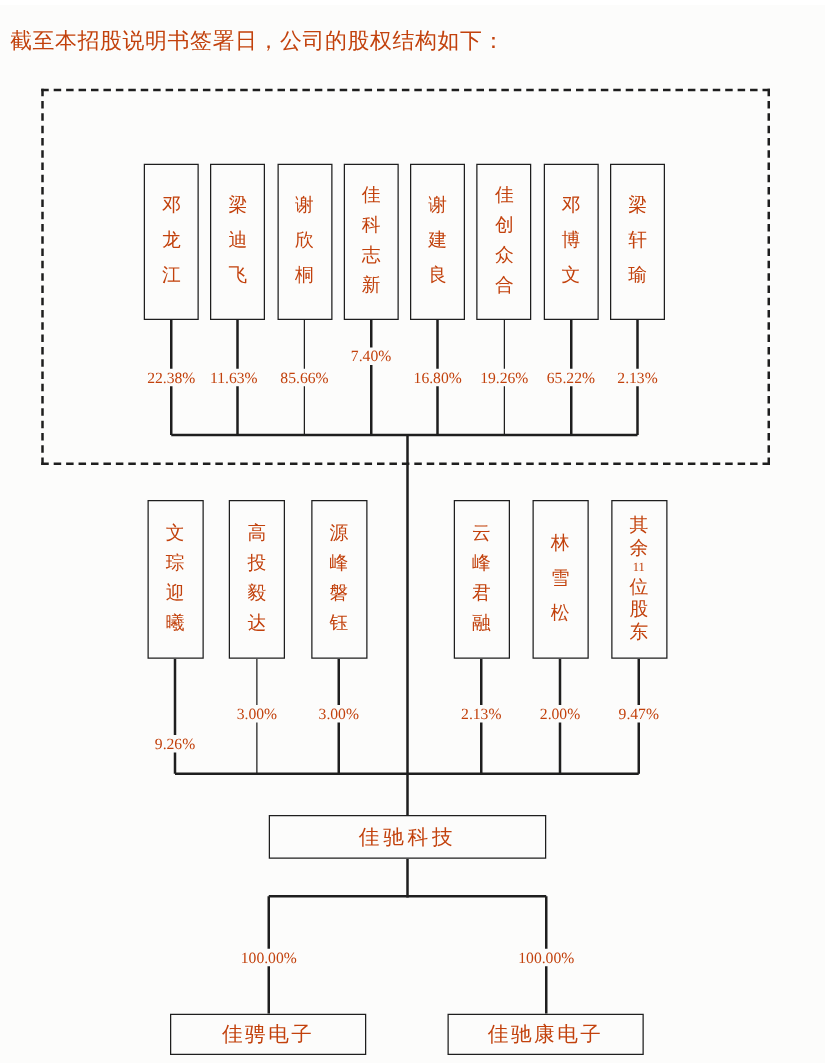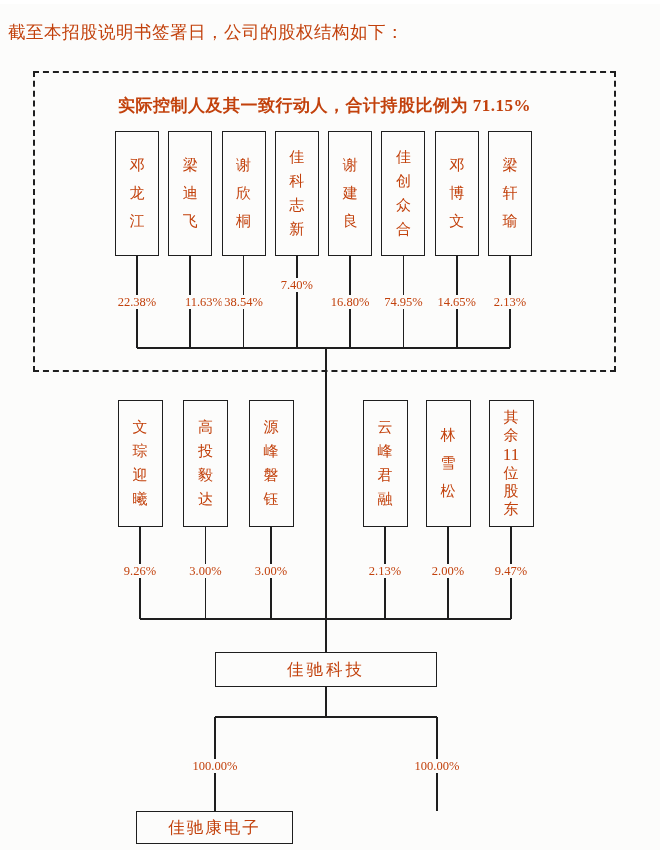--- a/index.html
+++ b/index.html
@@ -22,61 +22,60 @@
     font-weight:bold; font-size:17px; letter-spacing:0.5px; z-index:3;
   }
   .vline { position:absolute; width:1.6px; background:#1e1e1e; z-index:1; }
   .hline { position:absolute; height:1.6px; background:#1e1e1e; z-index:1; }
   .sh-box {
     position:absolute; border:1.6px solid #1e1e1e; background:#fcfcfb;
     display:flex; flex-direction:column; align-items:center; justify-content:center;
     z-index:2;
   }
   .sh-box .ln { font-size:15px; line-height:1; letter-spacing:0; }
-  .sh-box .ln.digits { font-size:17px; }
+  .sh-box .ln.digits { font-size:10px; }
   .pct {
     position:absolute; transform:translateX(-50%); background:#fcfcfb;
     font-size:12.5px; line-height:1.15; padding:0 3px; z-index:2; white-space:nowrap;
   }
   .co-box {
     position:absolute; border:1.6px solid #1e1e1e; background:#fcfcfb;
     display:flex; align-items:center; justify-content:center;
     font-size:16.5px; letter-spacing:3px; z-index:2;text-align:right;
   }
 </style>
 </head>
 <body>
 
 <div class="page">
   <div class="hdr">截至本招股说明书签署日，公司的股权结构如下：</div>
 
   <div class="dashed-frame"></div>
-  <div class="grp-title">实际控制人及其一致行动人，合计持股比例为 71.15%</div>
 
   <div class="vline" style="left: 136.2px; top: 252px; height: 92px;"></div>
     <div class="sh-box" style="left: 115px; top: 127px; width: 44px; height: 125px; gap: 13px;">
       <div class="ln">邓</div>
       <div class="ln">龙</div>
       <div class="ln">江</div>
     </div>
     <div class="pct" style="left: 137px; top: 291px; text-align: center;">22.38%</div>
     <div class="vline" style="left: 189.486px; top: 252px; height: 92px;"></div>
     <div class="sh-box" style="left: 168.286px; top: 127px; width: 44px; height: 125px; gap: 13px;">
       <div class="ln">梁</div>
       <div class="ln">迪</div>
       <div class="ln">飞</div>
     </div>
-    <div class="pct" style="left: 204px; top: 291px;">11.63%</div>
+    <div class="pct" style="left: 187px; top: 291px;">11.63%</div>
     <div class="vline" style="left: 242.771px; top: 252px; height: 92px;"></div>
     <div class="sh-box" style="left: 221.571px; top: 127px; width: 44px; height: 125px; gap: 13px;">
       <div class="ln">谢</div>
       <div class="ln">欣</div>
       <div class="ln">桐</div>
     </div>
-    <div class="pct" style="left: 243.571px; top: 291px;">38.54%</div>
+    <div class="pct" style="left: 243.571px; top: 291px;">85.66%</div>
     <div class="vline" style="left: 296.057px; top: 252px; height: 92px;"></div>
     <div class="sh-box" style="left: 274.857px; top: 127px; width: 44px; height: 125px; gap: 9px;">
       <div class="ln">佳</div>
       <div class="ln">科</div>
       <div class="ln">志</div>
       <div class="ln">新</div>
     </div>
     <div class="pct" style="left: 296.857px; top: 274px;">7.40%</div>
     <div class="vline" style="left: 349.343px; top: 252px; height: 92px;"></div>
     <div class="sh-box" style="left: 328.143px; top: 127px; width: 44px; height: 125px; gap: 13px;">
@@ -85,45 +84,45 @@
       <div class="ln">良</div>
     </div>
     <div class="pct" style="left: 350.143px; top: 291px;">16.80%</div>
     <div class="vline" style="left: 402.629px; top: 252px; height: 92px;"></div>
     <div class="sh-box" style="left: 381.429px; top: 127px; width: 44px; height: 125px; gap: 9px;">
       <div class="ln">佳</div>
       <div class="ln">创</div>
       <div class="ln">众</div>
       <div class="ln">合</div>
     </div>
-    <div class="pct" style="left: 403.429px; top: 291px;">74.95%</div>
+    <div class="pct" style="left: 403.429px; top: 291px;">19.26%</div>
     <div class="vline" style="left: 455.914px; top: 252px; height: 92px;"></div>
     <div class="sh-box" style="left: 434.714px; top: 127px; width: 44px; height: 125px; gap: 13px;">
       <div class="ln">邓</div>
       <div class="ln">博</div>
       <div class="ln">文</div>
     </div>
-    <div class="pct" style="left: 456.714px; top: 291px;">14.65%</div>
+    <div class="pct" style="left: 456.714px; top: 291px;">65.22%</div>
     <div class="vline" style="left: 509.2px; top: 252px; height: 92px;"></div>
     <div class="sh-box" style="left: 488px; top: 127px; width: 44px; height: 125px; gap: 13px;">
       <div class="ln">梁</div>
       <div class="ln">轩</div>
       <div class="ln">瑜</div>
     </div>
     <div class="pct" style="left: 510px; top: 291px;">2.13%</div>
     <div class="hline" style="left: 137px; top: 343.2px; width: 373px;"></div>
     <div class="vline" style="left: 325.2px; top: 344px; height: 305px;"></div>
     <div class="vline" style="left: 139.2px; top: 523px; height: 92px;"></div>
     <div class="sh-box" style="left: 117.5px; top: 396px; width: 45px; height: 127px; gap: 9px;">
       <div class="ln">文</div>
       <div class="ln">琮</div>
       <div class="ln">迎</div>
       <div class="ln">曦</div>
     </div>
-    <div class="pct" style="left: 140px; top: 560px;">9.26%</div>
+    <div class="pct" style="left: 140px; top: 584px;">9.26%</div>
     <div class="vline" style="left: 204.7px; top: 523px; height: 92px;"></div>
     <div class="sh-box" style="left: 183px; top: 396px; width: 45px; height: 127px; gap: 9px;">
       <div class="ln">高</div>
       <div class="ln">投</div>
       <div class="ln">毅</div>
       <div class="ln">达</div>
     </div>
     <div class="pct" style="left: 205.5px; top: 560px;">3.00%</div>
     <div class="vline" style="left: 270.2px; top: 523px; height: 92px;"></div>
     <div class="sh-box" style="left: 248.5px; top: 396px; width: 45px; height: 127px; gap: 9px;">
@@ -163,14 +162,15 @@
     <div class="hline" style="left: 215px; top: 712.2px; width: 222px;"></div>
     <div class="vline" style="left: 214.2px; top: 713px; height: 94px;"></div>
     <div class="vline" style="left: 436.2px; top: 713px; height: 94px;"></div>
     <div id="dyn"></div>
 
   <div class="co-box" style="left:215px; top:648px; width:222px; height:35px;">佳驰科技</div>
 
   <div class="pct" style="left:215px; top:755px;">100.00%</div>
   <div class="pct" style="left:437px; top:755px;">100.00%</div>
 
-  <div class="co-box" style="left:136px; top:807px; width:157px; height:33px; letter-spacing:2px;">佳驰康电子</div>
+  <div class="co-box" style="left:136px; top:807px; width:157px; height:33px; letter-spacing:2px;">佳骋电子</div>
+  <div class="co-box" style="left:358px; top:807px; width:157px; height:33px; letter-spacing:2px;">佳驰康电子</div>
 </div>
 
 </body></html>

